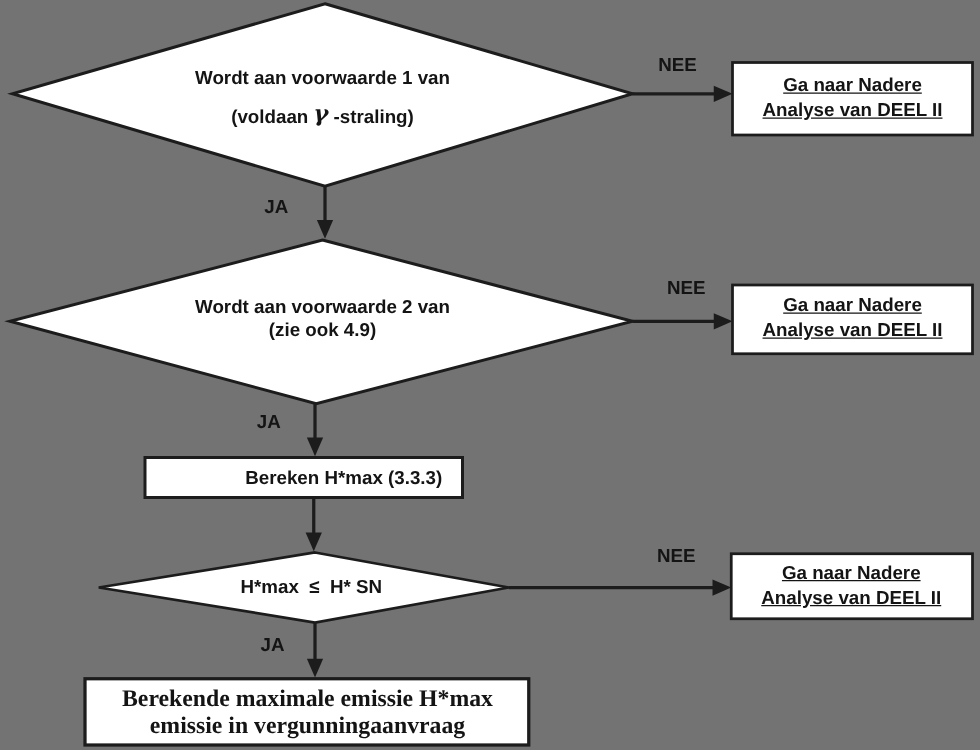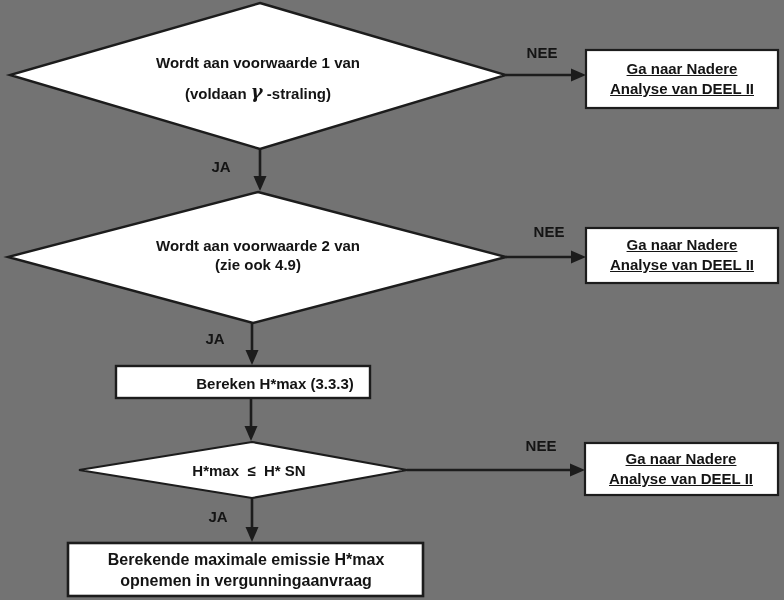--- a/index.html
+++ b/index.html
@@ -18,21 +18,21 @@
     text-align:center;
     font-size:15px;
     font-weight:600;
     line-height:19px;
     white-space:nowrap;
     color:#141414;
   }
   .txt .line{display:block;white-space:pre;}
   .gap{margin-top:12px;}
   .boxtxt{line-height:20px;text-decoration:underline;}
-  .result-txt{font-size:16px;line-height:21px;}
+  .result-txt{font-size:19px;line-height:21px;font-family:Liberation Serif, serif;}
   .edge-label{
     position:absolute;
     transform:translate(-50%,-50%);
     font-size:15px;
     font-weight:700;
     white-space:pre;
     color:#141414;
   }
   .gamma{
     font-family:"DejaVu Serif", serif;
@@ -105,21 +105,21 @@
   <div class="txt" style="left:243px;top:383px;margin-left:32px;">
     <span class="line">Bereken H*max (3.3.3)</span>
   </div>
 
   <div class="txt" style="left:249px;top:470px;text-align:right;">
     <span class="line">H*max  ≤  H* SN</span>
   </div>
 
   <div class="txt result-txt" style="left:246px;top:570px;">
     <span class="line">Berekende maximale emissie H*max</span>
-    <span class="line">opnemen in vergunningaanvraag</span>
+    <span class="line">emissie in vergunningaanvraag</span>
   </div>
 
   <div class="txt boxtxt" style="left:682px;top:79px;">
     <span class="line">Ga naar Nadere</span>
     <span class="line">Analyse van DEEL II</span>
   </div>
   <div class="txt boxtxt" style="left:682px;top:255px;">
     <span class="line">Ga naar Nadere</span>
     <span class="line">Analyse van DEEL II</span>
   </div>

